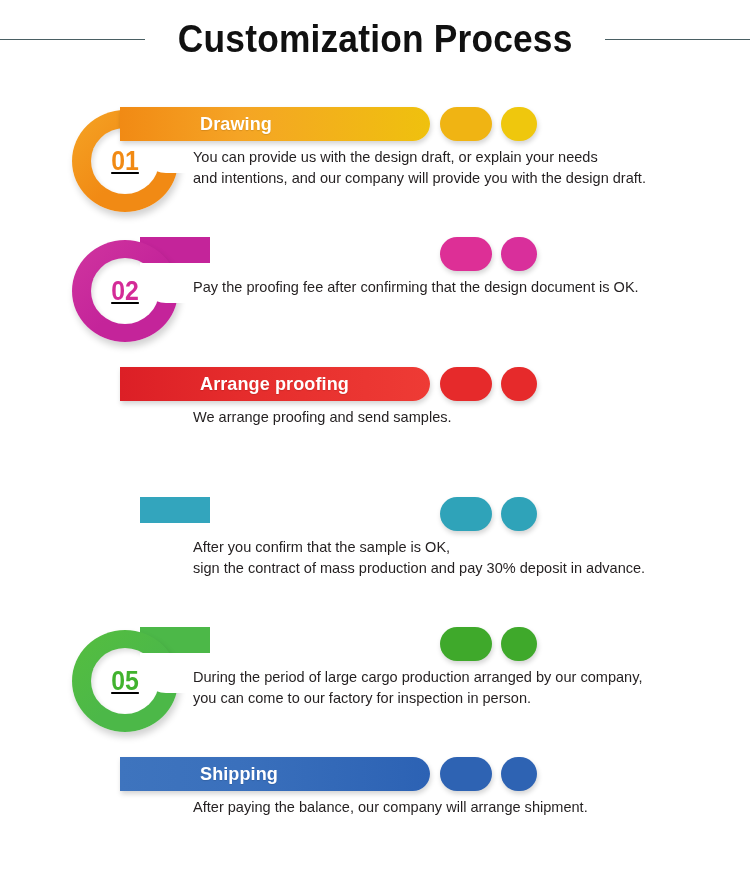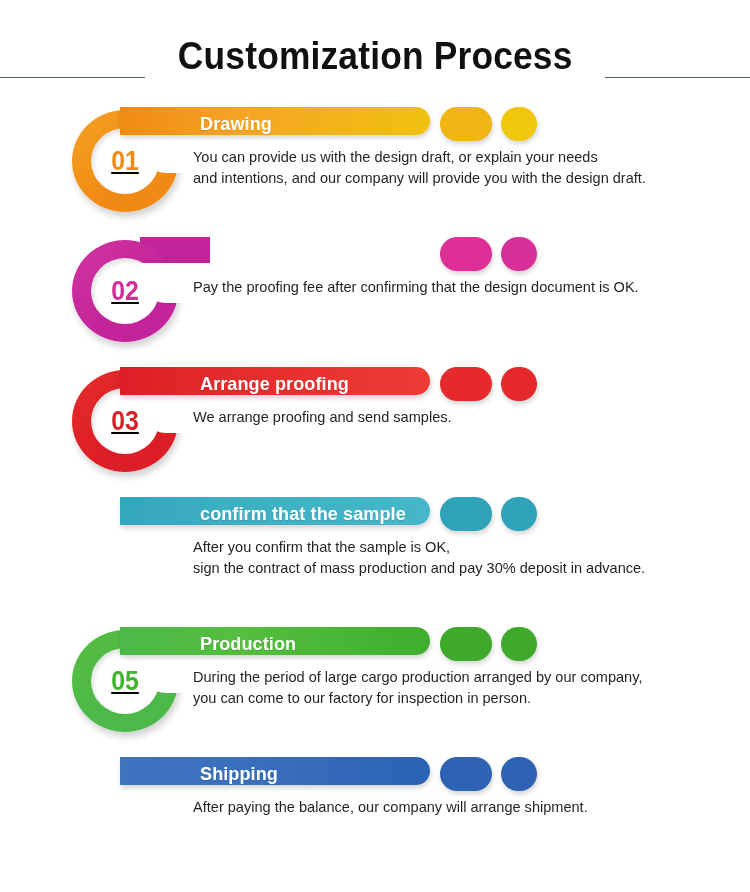--- a/index.html
+++ b/index.html
@@ -4,21 +4,21 @@
 <style>
   html,body{margin:0;padding:0;}
   body{
     width:750px;height:892px;background:#ffffff;
     font-family:"Liberation Sans", sans-serif;
     overflow:hidden;position:relative;
   }
   
   .header{
     position:absolute;left:0;top:0;width:750px;height:78px;
-    display:flex;align-items:flex-end;justify-content:center;
+    display:flex;align-items:center;justify-content:center;
   }
   .rule{flex:1 1 auto;height:1px;background:#4a5f63;min-width:10px;}
   .rule.left{margin-right:4px;}
   .rule.right{margin-left:4px;}
   .page-title{
     font-size:38px;font-weight:bold;color:#111111;
     letter-spacing:.2px;white-space:nowrap;padding:0 14px;
     font-family:"Liberation Sans", sans-serif;
     transform:scaleX(.93);transform-origin:center;
   }
@@ -53,21 +53,21 @@
   }
   .connector-mask{
     position:absolute;left:140px;top:55px;
     width:72px;height:40px;background:#ffffff;
     border-top-left-radius:0;border-bottom-left-radius:26px;
   }
 
   
   .banner{
     position:absolute;left:120px;top:29px;
-    height:28px;width:310px;
+    height:34px;width:310px;
     border-radius:0 17px 17px 0;
     box-shadow:1px 3px 5px rgba(0,0,0,.17);
     display:flex;align-items:center;
   }
   .banner-label{
     position:absolute;left:80px;top:0;height:34px;
     display:flex;align-items:center;
     color:#ffffff;font-size:19px;font-weight:bold;
     white-space:nowrap;letter-spacing:.1px;
     transform:scaleX(.95);transform-origin:left center;
@@ -127,59 +127,48 @@
       </div>
       <div class="connector-mask"></div>
       <div class="pill one" style="background:#DD2F96"></div>
       <div class="pill two" style="background:#D92F9B"></div>
       <div class="desc">
         <div>Pay the proofing fee after confirming that the design document is OK.</div>
       </div>
     </div>
     <div class="step">
       <div class="connector" style="background:#DC1F26"></div>
-      <div class="ring" style="background:linear-gradient(135deg,#E52C2C 0%,#DC1F26 55%,#DC1F26 100%)">
-        <div class="ring-hole">
-          <span class="num" style="color:#DC1F26">03</span>
-        </div>
-      </div>
       <div class="connector-mask"></div>
       <div class="banner" style="background:linear-gradient(90deg,#DC1F26 0%,#E52C2C 38%,#EE3B35 100%)">
         <span class="banner-label">Arrange proofing</span>
       </div>
       <div class="pill one" style="background:#E62A2B"></div>
       <div class="pill two" style="background:#E62A2B"></div>
       <div class="desc">
         <div>We arrange proofing and send samples.</div>
       </div>
     </div>
     <div class="step">
       <div class="connector" style="background:#33A5BD"></div>
       <div class="connector-mask"></div>
-      <div class="banner" style="background:linear-gradient(90deg,#33A5BD 0%,#3FAFC4 38%,#46B6C8 100%)">
-        <span class="banner-label">confirm that the sample</span>
-      </div>
       <div class="pill one" style="background:#2FA3B9"></div>
       <div class="pill two" style="background:#2FA3B9"></div>
       <div class="desc">
         <div>After you confirm that the sample is OK,</div>
         <div>sign the contract of mass production and pay 30% deposit in advance.</div>
       </div>
     </div>
     <div class="step">
       <div class="connector" style="background:#4CB848"></div>
       <div class="ring" style="background:linear-gradient(135deg,#55BE3F 0%,#4CB848 55%,#4CB848 100%)">
         <div class="ring-hole">
           <span class="num" style="color:#41B32E">05</span>
         </div>
       </div>
       <div class="connector-mask"></div>
-      <div class="banner" style="background:linear-gradient(90deg,#4CB848 0%,#55BE3F 38%,#3EAE2C 100%)">
-        <span class="banner-label">Production</span>
-      </div>
       <div class="pill one" style="background:#3FA92B"></div>
       <div class="pill two" style="background:#3FA92B"></div>
       <div class="desc">
         <div>During the period of large cargo production arranged by our company,</div>
         <div>you can come to our factory for inspection in person.</div>
       </div>
     </div>
     <div class="step last">
       <div class="connector" style="background:#3E74BE"></div>
       <div class="connector-mask"></div>

